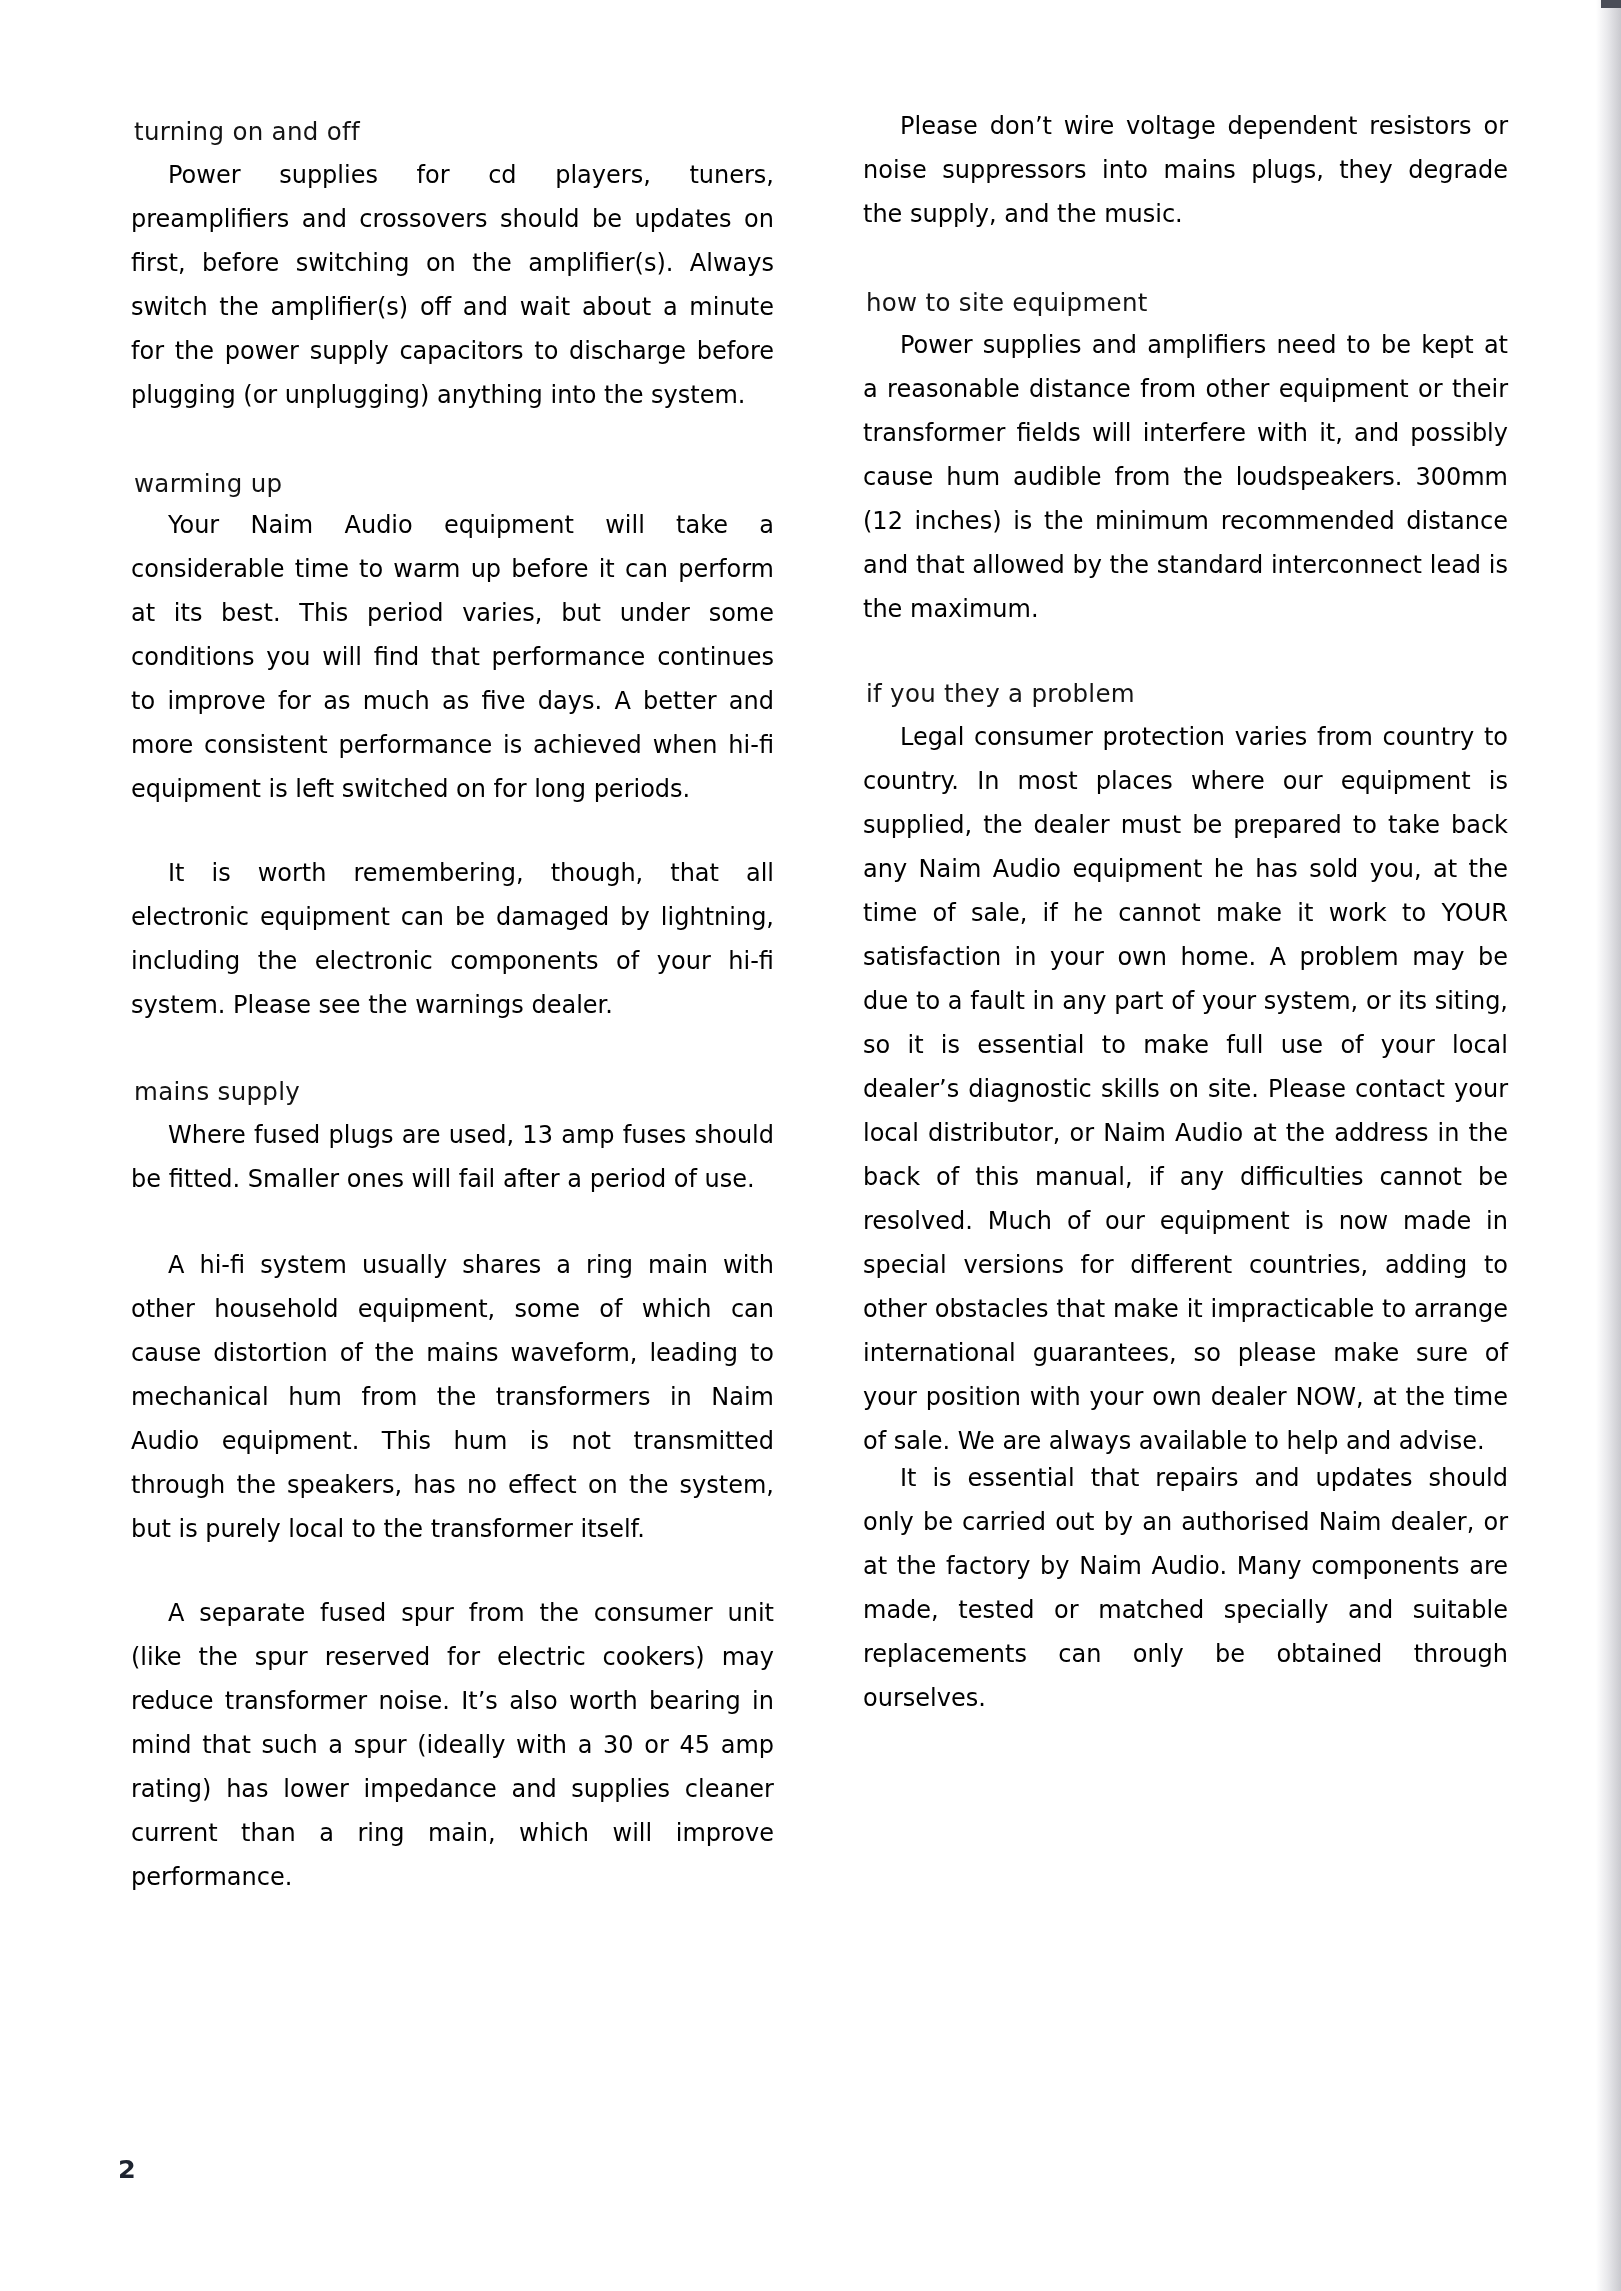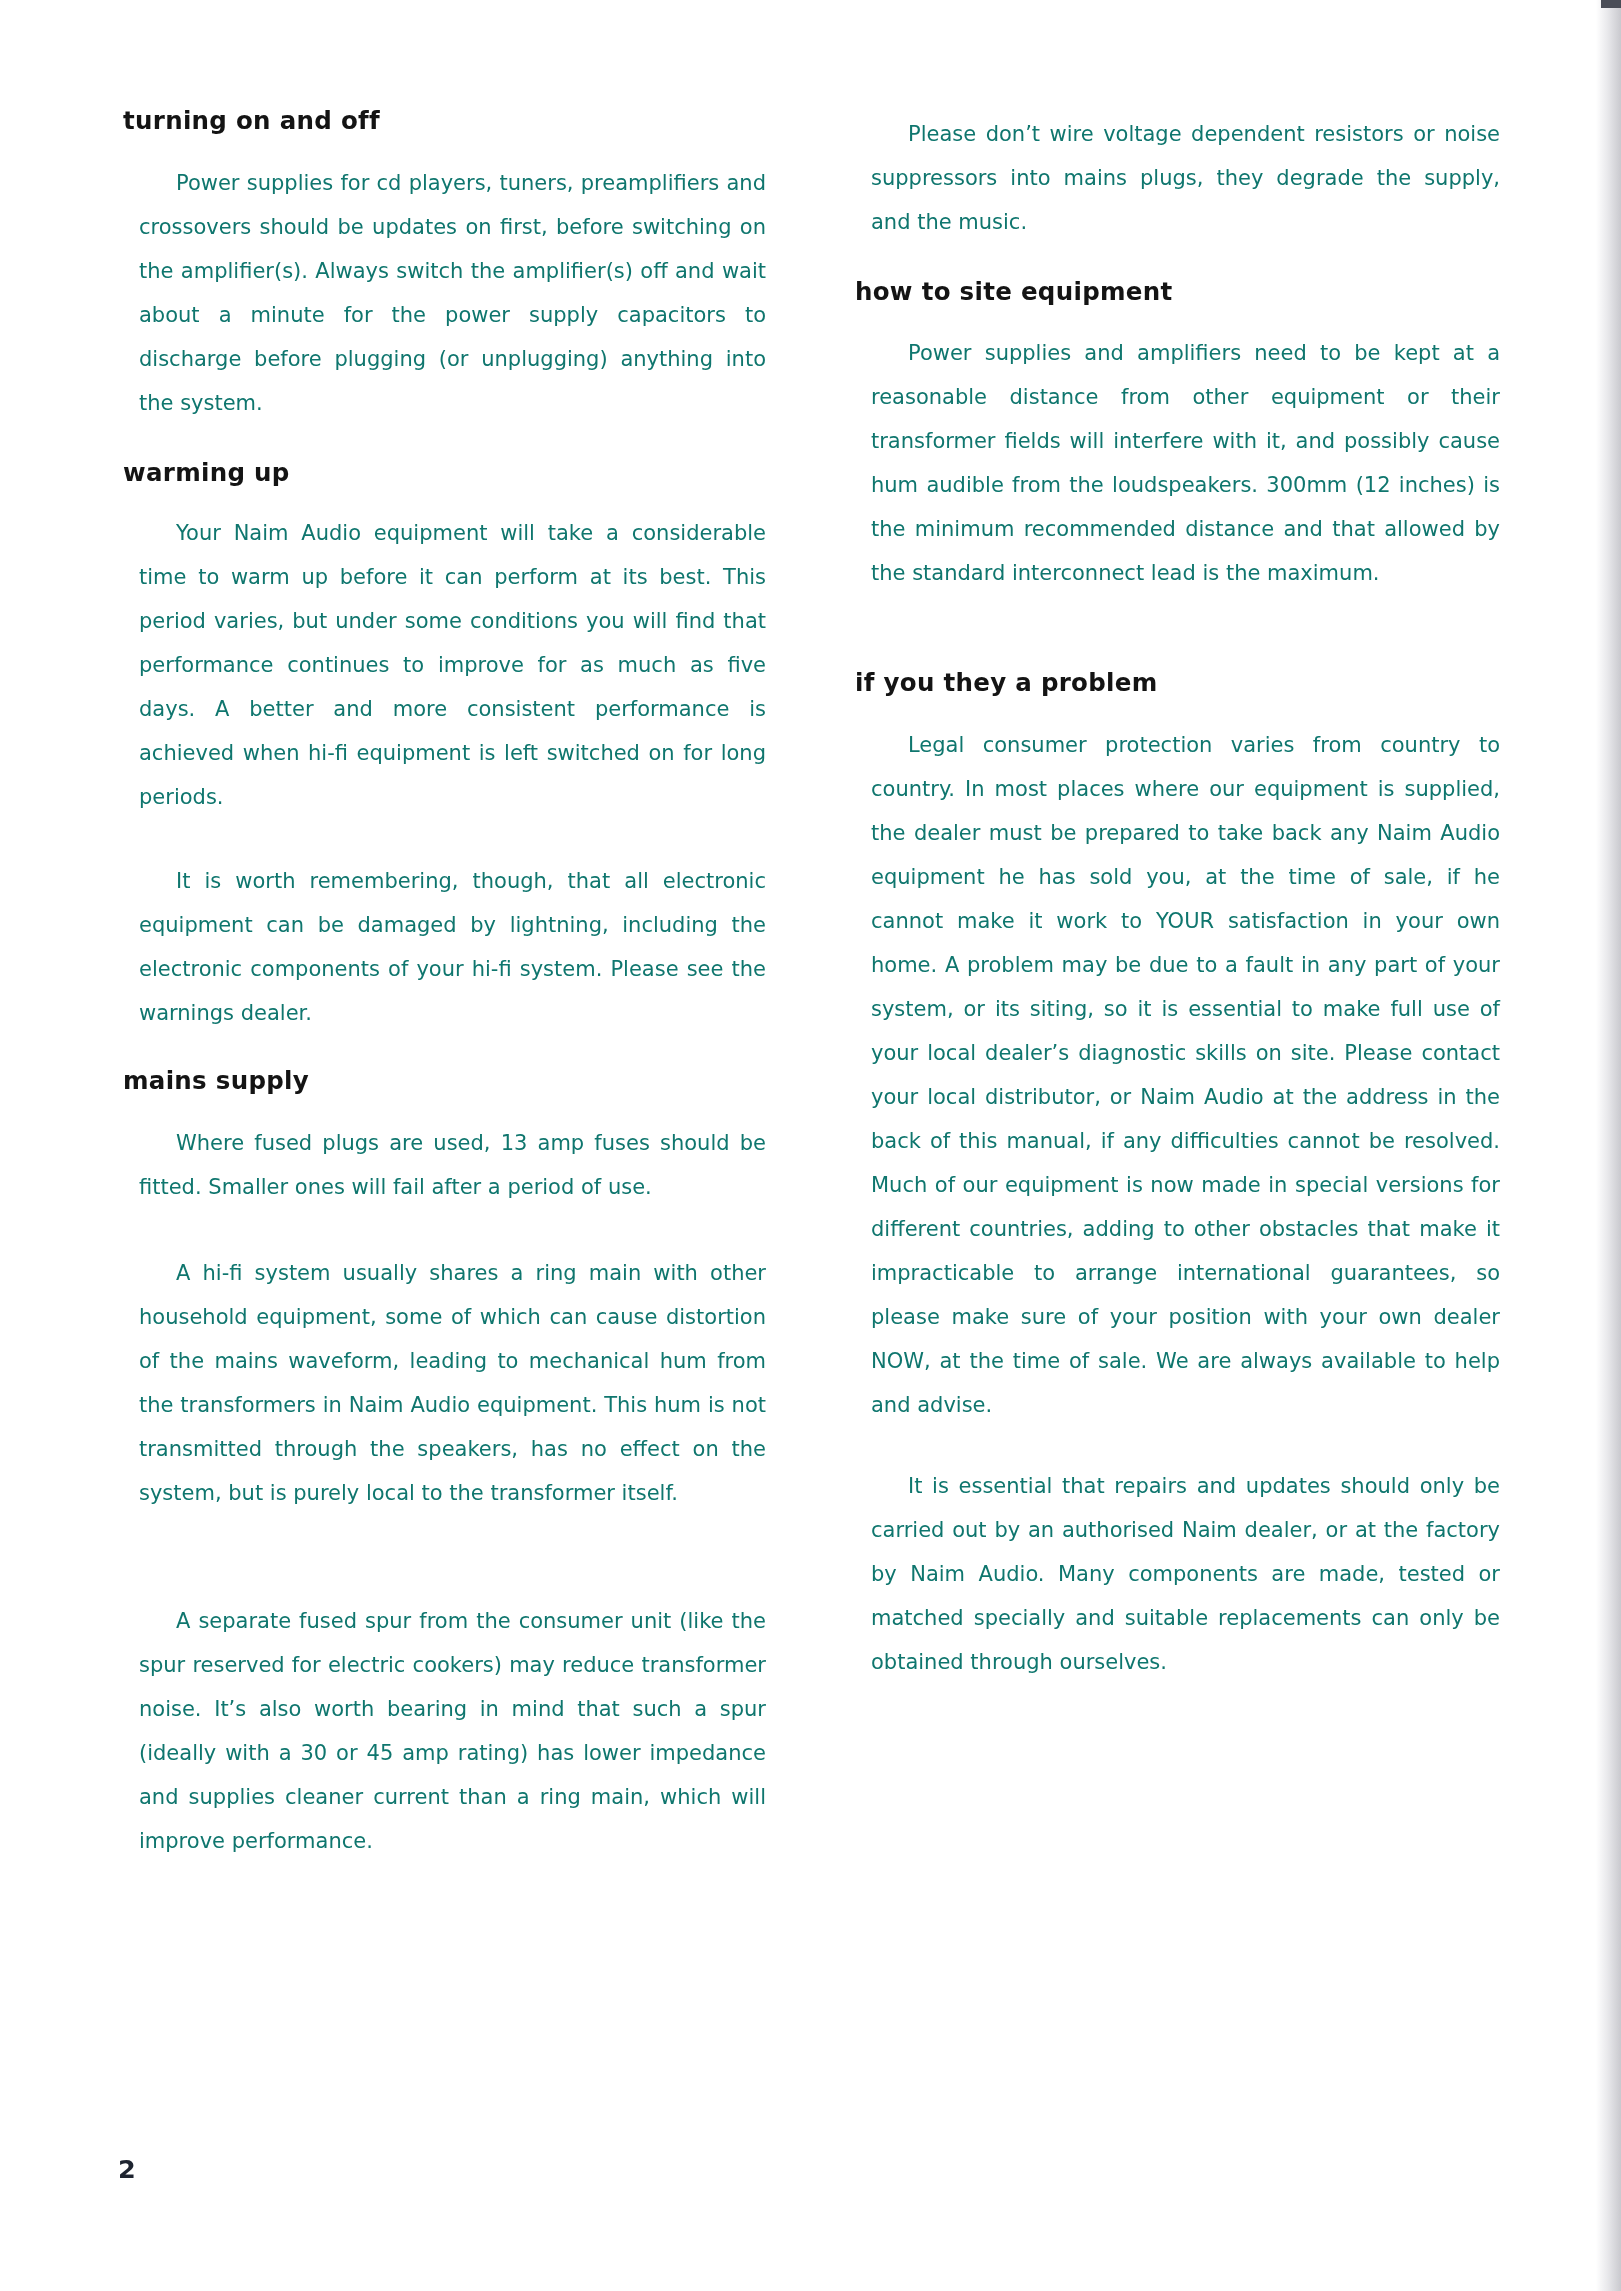--- a/index.html
+++ b/index.html
@@ -16,29 +16,29 @@
   .page-shade-top {
     position: absolute; top: 0; right: 0; width: 19.6px; height: 7.8px;
     background: #4a4d57;
   }
   .column { position: absolute; top: 0; }
   .col-left  { left: 123px; width: 659px; }
   .col-right { left: 855px; width: 661px; }
   .heading {
     position: absolute; left: 0;
     font-family: "DejaVu Sans", sans-serif;
-    font-weight: bold; font-size: 24.5px; letter-spacing: 0.3px;
-    color: #141414; white-space: nowrap; margin: 0;
+    font-weight: normal; font-size: 24.5px; letter-spacing: 0.3px;
+    color: #141414; white-space: nowrap; margin: 11px;
   }
   .para {
-    position: absolute; left: 0; right: 0; margin: 16px;
+    position: absolute; left: 0; right: 0; margin: 8px;
     font-family: "DejaVu Sans", sans-serif;
-    font-size: 21px; line-height: 44px;
+    font-size: 24px; line-height: 44px;
     text-align: justify; text-indent: 37px;
-    color: #0f766e;
+    color: #000000;
   }
   .page-number {
     position: absolute; left: 118px; top: 2154px;
     font-family: "DejaVu Sans", sans-serif; font-weight: bold;
     font-size: 25.5px; color: #1e2430;
   }
 </style>
 </head>
 <body>
 

